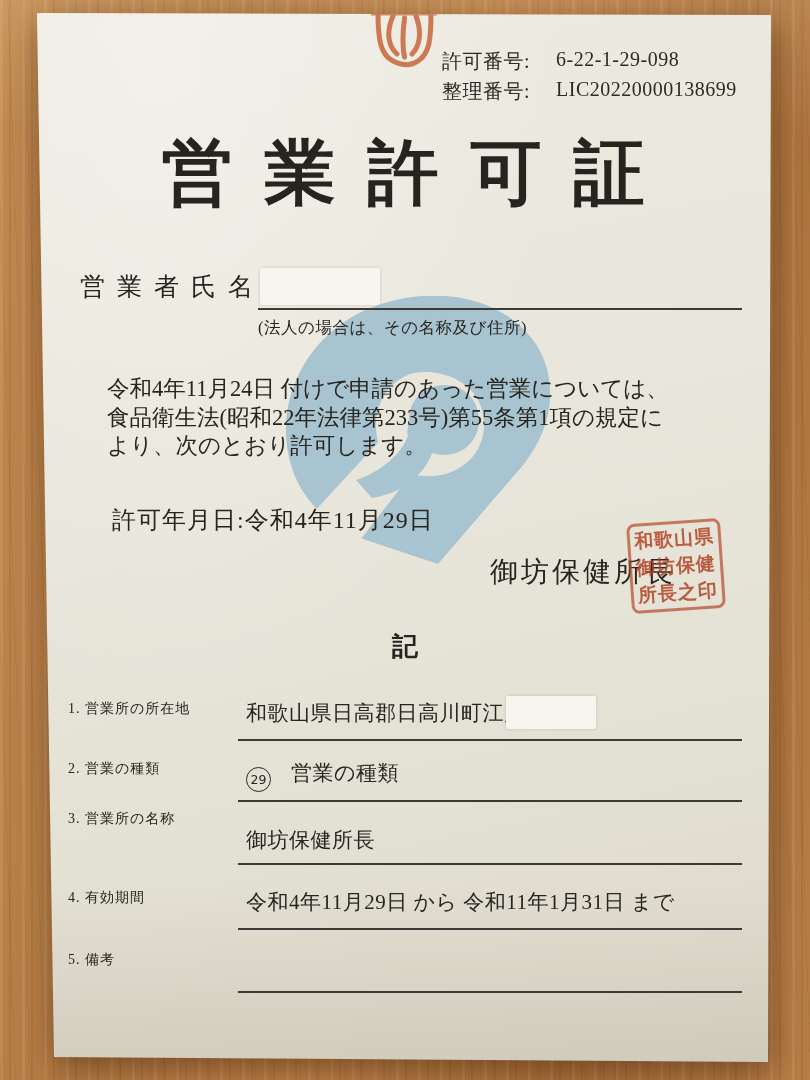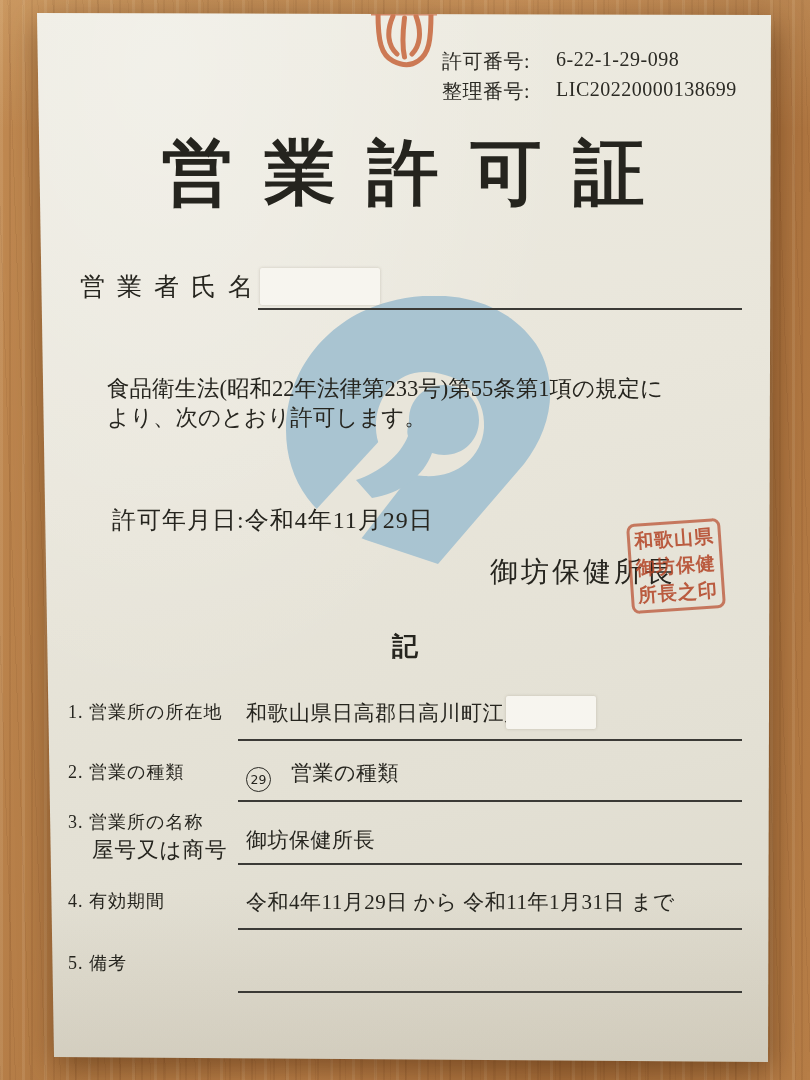--- a/index.html
+++ b/index.html
@@ -42,21 +42,21 @@
   .issuer{left:490px;top:553px;font-size:28px;letter-spacing:3px;z-index:2;}
   
   .seal{left:629px;top:521px;width:88px;height:84px;z-index:4;
         border:3.5px solid rgba(183,72,40,.75);border-radius:8px;
         transform:rotate(-4deg);opacity:.92;
         display:flex;flex-direction:column;justify-content:space-evenly;align-items:center;
         color:rgba(178,66,36,.92);font-weight:700;font-size:19px;line-height:24px;letter-spacing:1px;}
   .seal div{white-space:nowrap;}
   .section-ki{left:0;right:0;top:629px;text-align:center;font-size:26px;font-weight:600;z-index:2;}
   
-  .it-label{left:68px;font-size:18px;letter-spacing:1px;z-index:2;}
+  .it-label{left:68px;font-size:14px;letter-spacing:1px;z-index:2;}
   .it-label2{left:92px;font-size:21.5px;letter-spacing:1px;z-index:2;}
   .it-value{left:246px;font-size:21px;letter-spacing:.5px;z-index:2;white-space:nowrap;}
   .circle-num{display:inline-flex;width:23px;height:23px;border:1.7px solid #2a2924;border-radius:50%;
               align-items:center;justify-content:center;font-size:12.5px;letter-spacing:0;
               margin-right:20px;vertical-align:-4px;font-family:"DejaVu Sans",sans-serif;}
   
   .redact{background:#f7f5ef;border-radius:2px;z-index:3;box-shadow:0 0 3px rgba(90,80,60,.25);}
   .stamp-top{left:371px;top:10px;width:66px;height:60px;z-index:2;opacity:.92;}
 </style>
 </head>
@@ -82,29 +82,31 @@
     <div class="abs hnum z2" style="top:78px">
       <span class="lab">整理番号:</span>
       <span>LIC20220000138699</span>
     </div>
 
     <div class="abs title z2">営業許可証</div>
 
     <div class="abs op-label z2">営業者氏名</div>
     <div class="abs redact" style="left:260px;top:268px;width:120px;height:37px"></div>
     <div class="abs rule" style="left:258px;top:308px;width:484px"></div>
+    <div class="abs corp-note z2">(法人の場合は、その名称及び住所)</div>
 
     <svg class="abs wm" viewBox="0 0 290 270">
       <path fill="#a9c4d1" d="M110 6 C50 22, 8 74, 8 134 C8 186, 38 226, 88 244 L160 268 L246 168 C274 132, 282 86, 258 48 C228 4, 168 -10, 110 6 Z"></path>
       <path fill="#e8e5da" d="M150 76 C184 78, 208 100, 206 132 C204 162, 178 182, 146 180 C116 178, 96 156, 98 126 C100 98, 120 74, 150 76 Z"></path>
       <path fill="#e8e5da" d="M104 142 L34 218 L76 252 L138 172 Z"></path>
       <path fill="#a9c4d1" d="M166 89 C186 89, 201 104, 201 124 C201 144, 186 159, 166 159 C162 159, 158 158, 154 157 C146 180, 122 198, 94 202 L78 184 C102 176, 122 160, 130 140 C128 135, 131 128, 131 124 C131 104, 146 89, 166 89 Z"></path>
     </svg>
 
     <div class="abs body-par">
+      <div>令和4年11月24日 付けで申請のあった営業については、</div>
       <div>食品衛生法(昭和22年法律第233号)第55条第1項の規定に</div>
       <div>より、次のとおり許可します。</div>
     </div>
 
     <div class="abs permit-date">許可年月日:令和4年11月29日</div>
 
     <div class="abs issuer">御坊保健所長</div>
     <div class="abs seal">
       <div>和歌山県</div>
       <div>御坊保健</div>
@@ -118,21 +120,20 @@
     <div class="abs redact" style="left:506px;top:696px;width:90px;height:33px"></div>
     <div class="abs rule" style="left:238px;top:739px;width:504px"></div>
 
     <div class="abs it-label" style="top:760px">2. 営業の種類</div>
     <div class="abs it-value" style="top:759px">
       <span class="circle-num">29</span><span>営業の種類</span>
     </div>
     <div class="abs rule" style="left:238px;top:800px;width:504px"></div>
 
     <div class="abs it-label" style="top:810px">3. 営業所の名称</div>
-    <div class="abs it-label2" style="top:835px">屋号又は商号</div>
     <div class="abs it-value" style="top:826px">御坊保健所長</div>
     <div class="abs rule" style="left:238px;top:863px;width:504px"></div>
 
     <div class="abs it-label" style="top:889px">4. 有効期間</div>
     <div class="abs it-value" style="top:888px">令和4年11月29日  から  令和11年1月31日  まで</div>
     <div class="abs rule" style="left:238px;top:928px;width:504px"></div>
 
     <div class="abs it-label" style="top:951px">5. 備考</div>
     <div class="abs rule" style="left:238px;top:991px;width:504px"></div>
 

